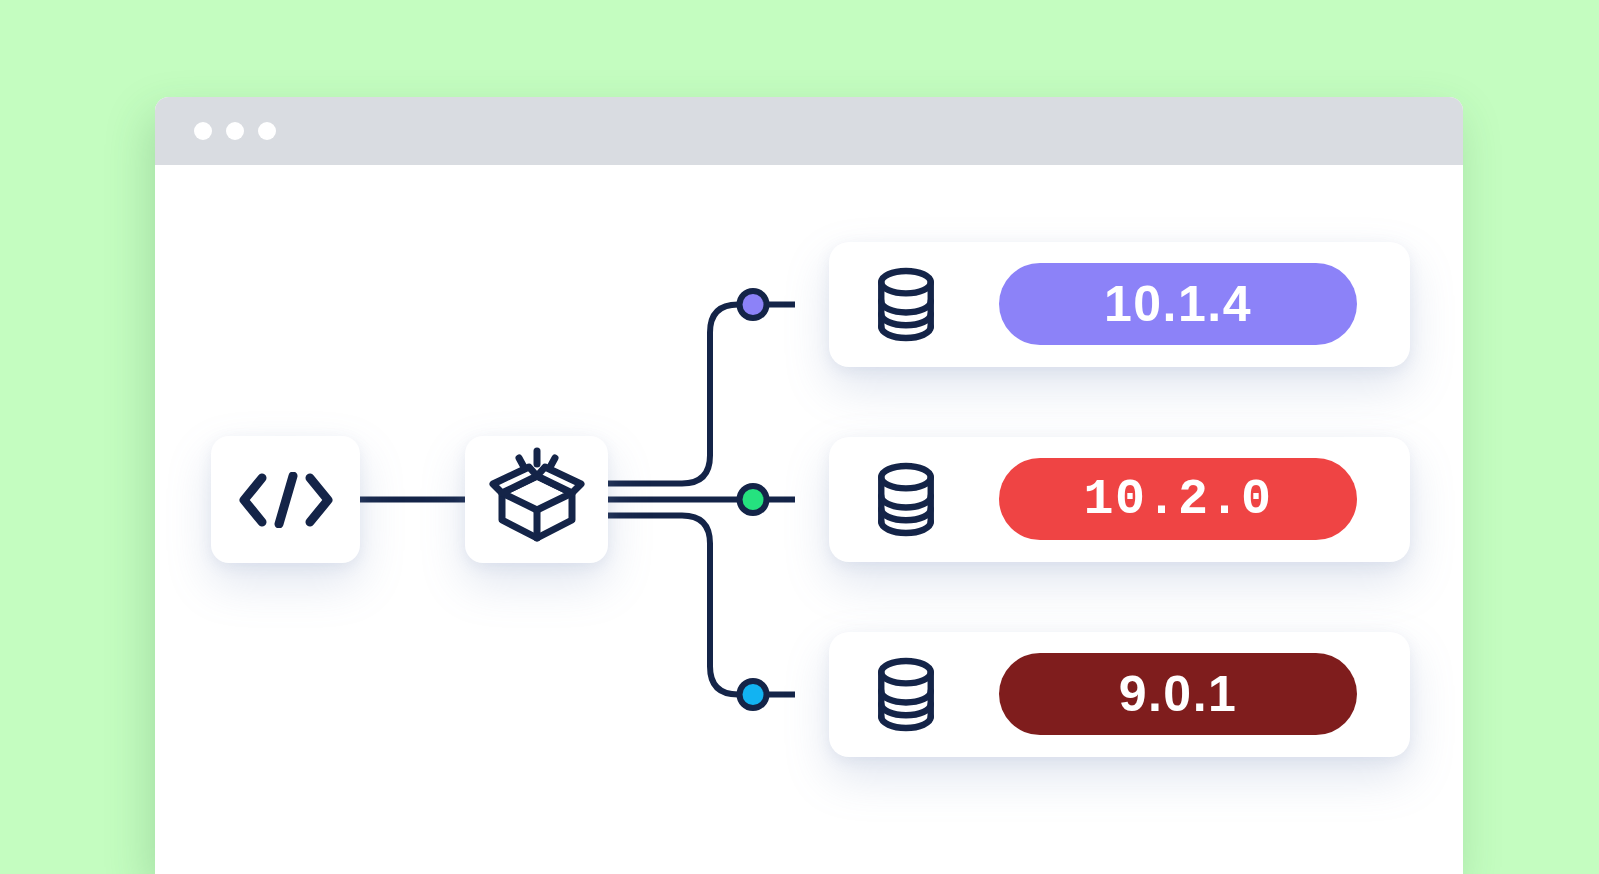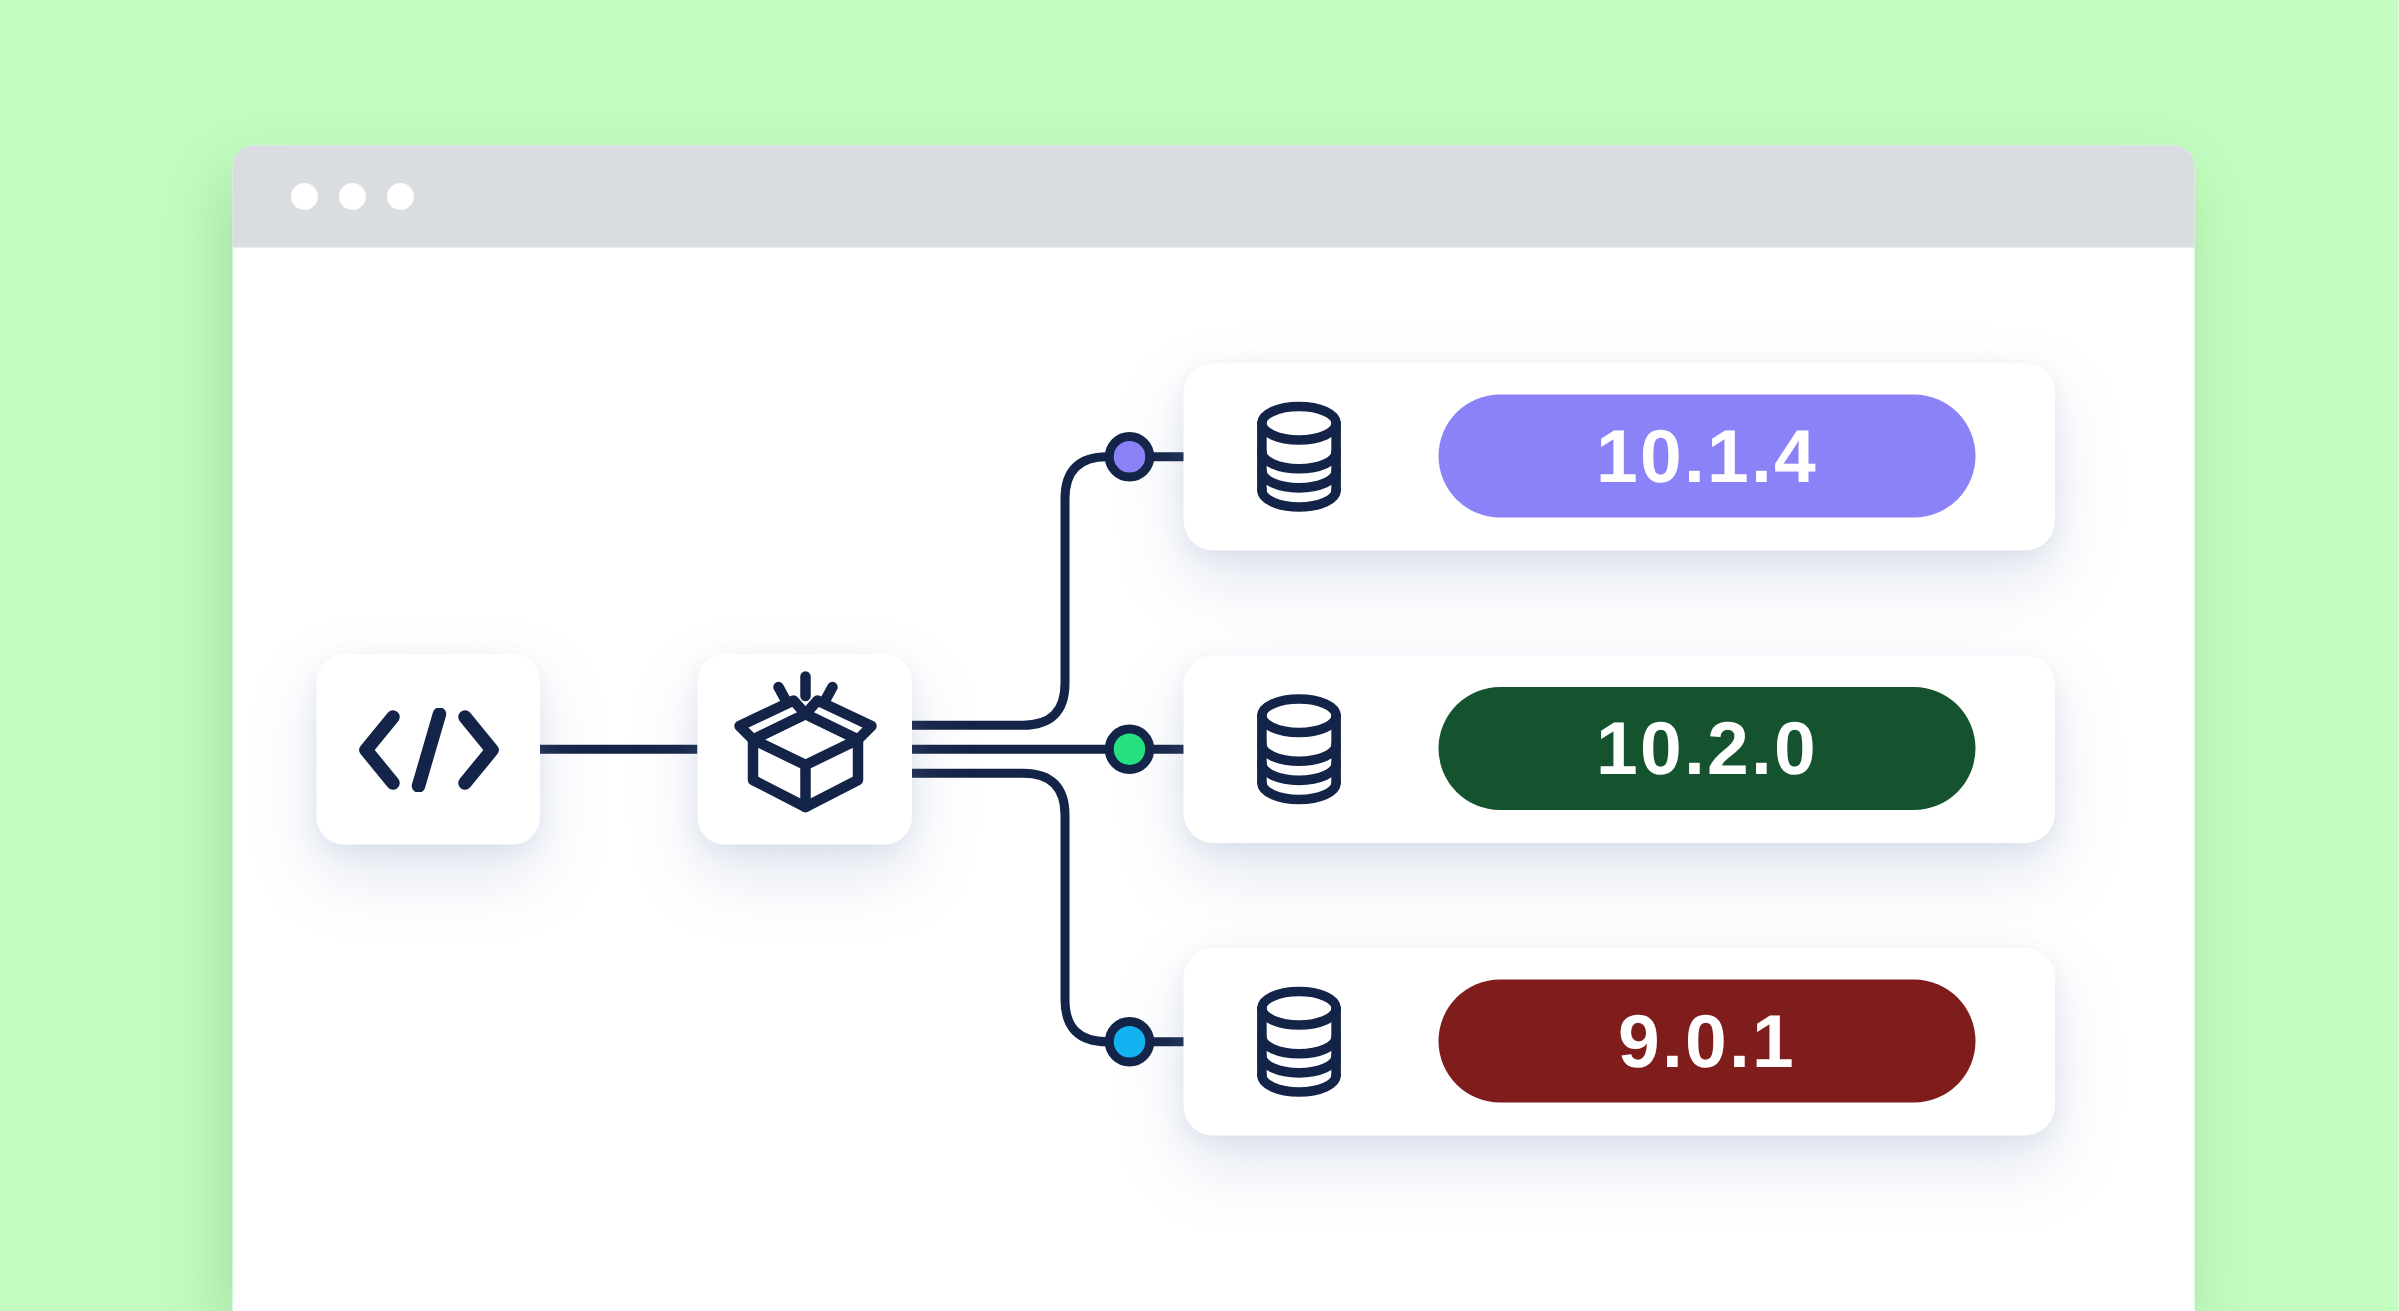--- a/index.html
+++ b/index.html
@@ -23,21 +23,21 @@
   }
   .card {
     position:absolute; background:#ffffff; z-index:2;
     display:flex; align-items:center; justify-content:center;
     box-shadow: 0 20px 45px rgba(120,140,185,0.22), 0 4px 14px rgba(120,140,185,0.12);
   }
   .icon-card { width:149px; height:127px; border-radius:18px; }
   .code-card    { left:211px; top:436px; }
   .package-card { left:465px; top:436px; width:143px; align-items:flex-start; padding-top:7px; box-sizing:border-box; }
   .vcard {
-    left:789px; width:581px; height:125px; border-radius:20px;
+    left:829px; width:581px; height:125px; border-radius:20px;
     justify-content:flex-start;
   }
   .vcard .db { margin-left:37px; }
   .badge {
     position:absolute; left:170px; top:21px; width:358px; height:82px;
     border-radius:41px; display:flex; align-items:center; justify-content:center;
     color:#ffffff; font-size:50px; font-weight:700; letter-spacing:1.5px;
   }
 </style>
 </head>
@@ -102,21 +102,21 @@
 
 <div class="card vcard" style="top:437px">
   <svg class="db" width="80" height="83" viewBox="0 0 100 104" fill="none" stroke="#142448" stroke-width="8" stroke-linecap="round">
     <ellipse cx="50" cy="24" rx="31" ry="14"></ellipse>
     <path d="M19 24 V80"></path>
       <path d="M81 24 V80"></path>
     <path d="M19 80 A31 14 0 0 0 81 80"></path>
     <path d="M19 48 A31 14 0 0 0 81 48"></path>
     <path d="M19 64 A31 14 0 0 0 81 64"></path>
   </svg>
-  <div class="badge" style="background: #14532d;">
+  <div class="badge" style="background: #ef4444; font-family: Liberation Mono, monospace;">
     <span>10.2.0</span>
   </div>
 </div>
 
 <div class="card vcard" style="top:632px">
   <svg class="db" width="80" height="83" viewBox="0 0 100 104" fill="none" stroke="#142448" stroke-width="8" stroke-linecap="round">
     <ellipse cx="50" cy="24" rx="31" ry="14"></ellipse>
     <path d="M19 24 V80"></path>
       <path d="M81 24 V80"></path>
     <path d="M19 80 A31 14 0 0 0 81 80"></path>

